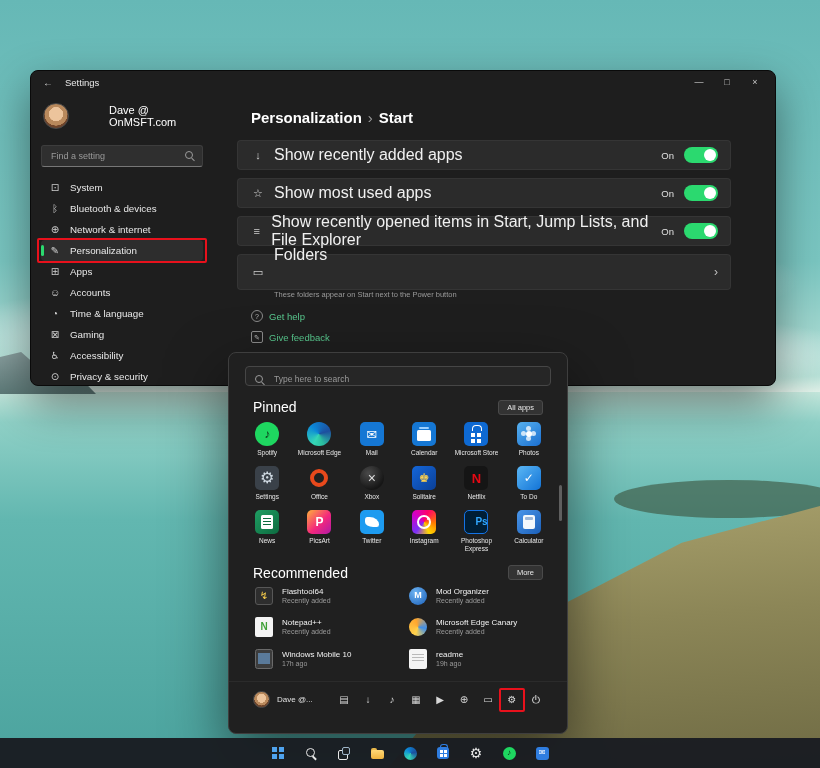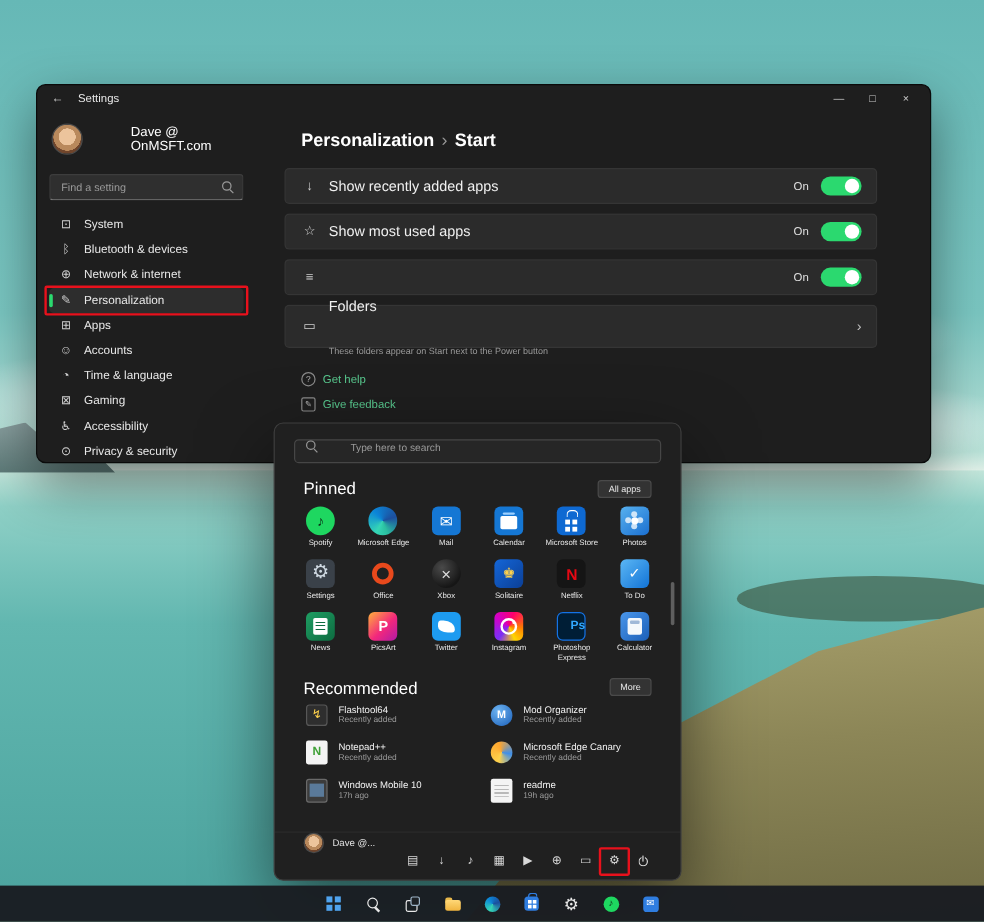--- a/index.html
+++ b/index.html
@@ -47,56 +47,56 @@
   .nav-item{position:relative;display:flex;align-items:center;gap:9px;height:21px;padding:0 8px;border-radius:4px;font-size:9.8px;color:#e8e8e8;}
   .nav-item.active{background:rgba(255,255,255,.07);}
   .nav-item.active::before{content:"";position:absolute;left:0;top:5px;bottom:5px;width:2.5px;background:#2bd96f;border-radius:2px;}
   .nav-ic{width:12px;text-align:center;font-size:10px;color:#cfcfcf;line-height:1;}
   .main{position:absolute;left:182px;top:22px;right:0;bottom:0;padding:12px 44px 0 24px;}
   .crumb{margin:4px 0 14px 14px;font-size:15px;font-weight:600;color:#fff;}
   .crumb-sep{color:#9a9a9a;margin:0 6px;font-weight:400;}
   .srow{display:flex;align-items:center;background:#2b2b2b;border:1px solid rgba(255,255,255,.05);
     border-radius:4px;height:30px;padding:0 12px;margin-bottom:8px;}
   .srow-ic{width:16px;font-size:11px;color:#cfcfcf;text-align:center;margin-right:8px;line-height:1;}
-  .srow-label{font-size:12px;color:#f0f0f0;}
+  .srow-label{font-size:16px;color:#f0f0f0;}
   .srow-state{margin-left:auto;font-size:9.5px;color:#e0e0e0;margin-right:10px;}
   .toggle{width:34px;height:16px;border-radius:9px;background:#2bd96f;position:relative;flex:0 0 auto;}
   .knob{position:absolute;right:2px;top:2px;width:12px;height:12px;border-radius:50%;background:#fff;}
   .folders{height:36px;}
   .ftext{display:flex;flex-direction:column;gap:1px;}
   .fdesc{font-size:7.5px;color:#9a9a9a;margin-top:25px;}
   .chev{margin-left:auto;color:#c0c0c0;font-size:12px;}
   #links{margin-top:20px;}
   .link-row{display:flex;align-items:center;gap:6px;margin:0 0 9px 14px;width:fit-content;}
   .link-ic{width:12px;height:12px;border:1px solid #8a8a8a;border-radius:50%;color:#b8b8b8;font-size:7px;
     display:flex;align-items:center;justify-content:center;line-height:1;}
   .link-ic.sq{border-radius:2px;}
   .link-label{color:#58c88e;font-size:9.5px;}
 
   
   .startmenu{position:absolute;left:228px;top:352px;width:340px;height:382px;background:#202020;
     border:1px solid #3e3e3e;border-radius:8px;box-shadow:0 24px 60px rgba(0,0,0,.55);z-index:5;}
   .ssearch{margin:13px 16px 0;height:20px;background:#262626;border:1px solid #464646;border-radius:4px;
-    display:flex;align-items:flex-start;gap:25px;padding:0 9px;}
+    display:flex;align-items:flex-end;gap:7px;padding:0 9px;}
   .ssinput{flex:1;background:none;border:none;outline:none;color:#ddd;font-size:8.5px;min-width:0;}
   .sec-head{display:flex;align-items:center;margin:13px 24px 2px;}
   .sec-head.rec{margin-top:9px;}
   .sec-title{font-size:14px;font-weight:400;color:#fff;}
   .sec-btn{margin-left:auto;font-size:7.5px;color:#e8e8e8;background:#333;border:1px solid #4a4a4a;border-radius:3px;padding:2px 8px;text-align:center;}
   .agrid{display:grid;grid-template-columns:repeat(6,1fr);margin:2px 12px 0;row-gap:2px;}
   .tile{display:flex;flex-direction:column;align-items:center;gap:3px;padding:5px 1px 2px;border-radius:4px;}
   .tile-label{font-size:6.5px;color:#e8e8e8;text-align:center;line-height:1.25;max-width:50px;min-height:8px;}
   .rgrid{display:grid;grid-template-columns:1fr 1fr;margin:3px 20px 0;column-gap:10px;row-gap:6px;}
   .rec-item{display:flex;align-items:center;gap:9px;padding:3px 6px;border-radius:4px;}
   .rec-text{min-width:0;}
   .rec-name{font-size:8px;color:#f2f2f2;white-space:nowrap;}
   .rec-meta{font-size:7px;color:#9a9a9a;margin-top:1px;}
   .sthumb{position:absolute;right:5px;top:132px;width:3px;height:36px;background:#5f5f5f;border-radius:2px;}
-  .sfooter{position:absolute;left:0;right:0;bottom:4px;height:36px;display:flex;align-items:flex-start;
-    padding:0 24px;border-top:1px solid rgba(255,255,255,.05);flex-direction:column;}
+  .sfooter{position:absolute;left:0;right:0;bottom:16px;height:36px;display:flex;align-items:center;
+    padding:0 24px;border-top:1px solid rgba(255,255,255,.05);}
   .fuser{display:flex;align-items:center;gap:7px;}
   .funame{font-size:8px;color:#e0e0e0;}
   .ficons{margin-left:auto;display:flex;align-items:center;gap:10px;}
   .f-ic-wrap{position:relative;width:14px;height:14px;display:flex;align-items:center;justify-content:center;}
   .f-ic{font-size:10px;color:#d8d8d8;line-height:1;}
   .power-css{position:relative;width:10px;height:10px;display:inline-block;}
   .power-css::before{content:"";position:absolute;inset:1px;border:1.3px solid #d8d8d8;border-radius:50%;
     clip-path:polygon(0 0,32% 0,32% 34%,68% 34%,68% 0,100% 0,100% 100%,0 100%);}
   .power-css::after{content:"";position:absolute;left:50%;top:0;transform:translateX(-50%);width:1.4px;height:5px;background:#d8d8d8;}
 
@@ -284,20 +284,21 @@
           <div class="srow">
             <span class="srow-ic">☆</span>
             <span class="srow-label">Show most used apps</span>
             <span class="srow-state">On</span>
             <div class="toggle">
               <div class="knob"></div>
             </div>
           </div>
           <div class="srow">
             <span class="srow-ic">≡</span>
+            <span class="srow-label">Show recently opened items in Start, Jump Lists, and File Explorer</span>
             <span class="srow-state">On</span>
             <div class="toggle">
               <div class="knob"></div>
             </div>
           </div>
         </div>
       <div class="srow folders">
         <span class="srow-ic">▭</span>
         <div class="ftext">
           <div class="srow-label">Folders</div>

